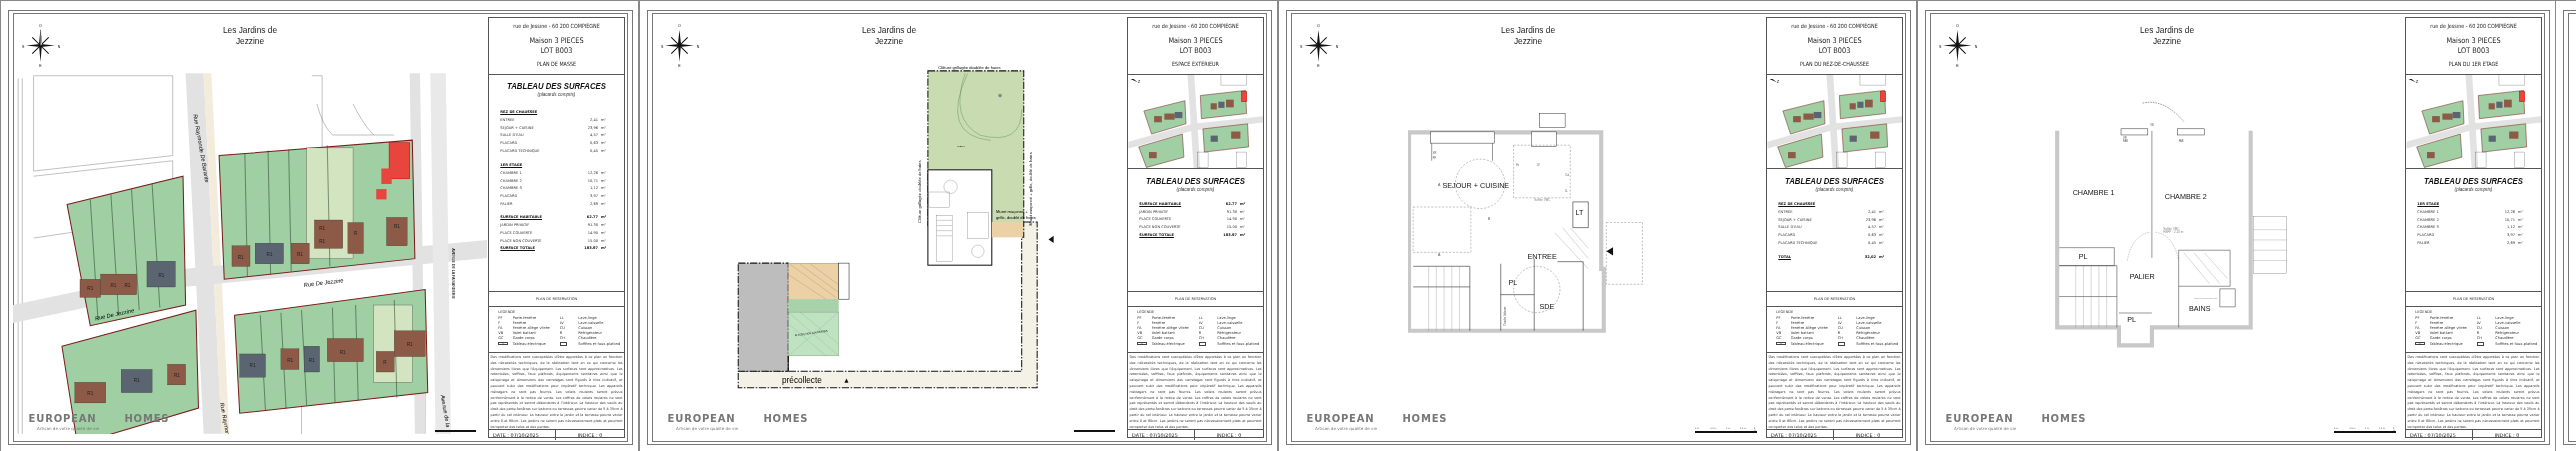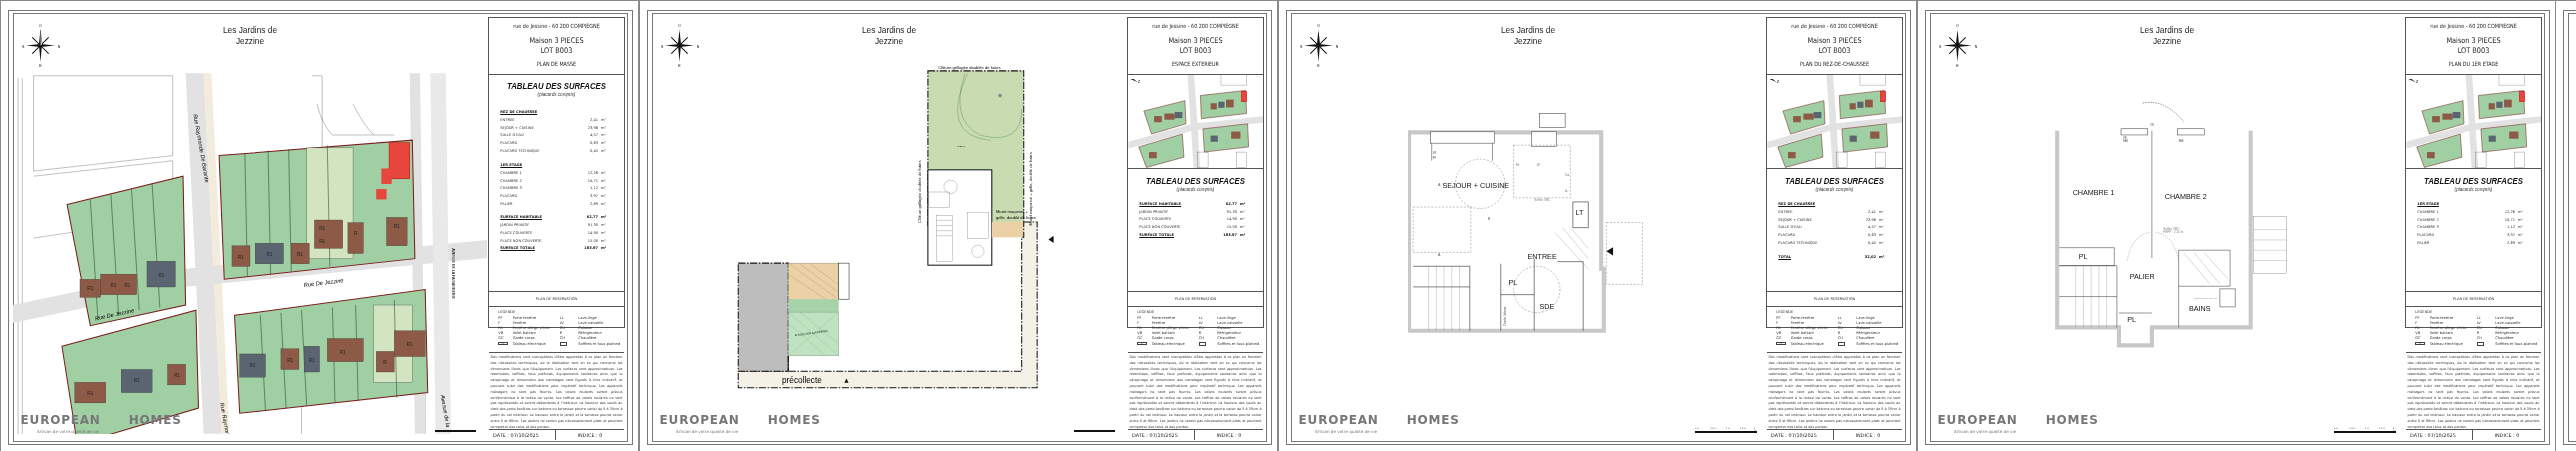--- a/index.html
+++ b/index.html
@@ -3,28 +3,28 @@
 <meta charset="utf-8">
 <style>
   * { box-sizing: border-box; margin: 0; padding: 0; }
   body { width: 3194px; height: 452px; background: #fff; font-family: "DejaVu Sans", sans-serif; color: #222; overflow: hidden; position: relative; }
   .page { position: absolute; top: 0; width: 639px; height: 452px; background: #fff; border: 0.5px solid #888; }
   .frame-outer { position: absolute; left: 7.2px; top: 8.8px; width: 625px; height: 435px; border: 0.5px solid #777; }
   .frame-inner { position: absolute; left: 12px; top: 12px; width: 615px; height: 429px; border: 0.5px solid #777; }
   .title { position: absolute; left: 200px; top: 23px; width: 98px; text-align: center; font-family: "Liberation Sans", sans-serif; font-size: 9.8px; color: #222; transform: scaleX(0.85); }
   .compass { position: absolute; left: 19.6px; top: 20.6px; width: 41px; height: 46px; }
   .logo { position: absolute; left: 19.6px; top: 412px; width: 103px; height: 23px; }
-  .logo .brand { font-family: "DejaVu Sans", sans-serif; font-weight: bold; font-size: 12px; color: #777; letter-spacing: 0.8px; display: flex; align-items: center; gap: 14px; }
+  .logo .brand { font-family: "DejaVu Sans", sans-serif; font-weight: bold; font-size: 10px; color: #777; letter-spacing: 0.8px; display: flex; align-items: center; gap: 14px; padding-left: 8px; }
   .logo .brand .house { display: inline-block; width: 15.5px; height: 10.3px; }
   .logo .tagline { font-size: 4.1px; color: #777; margin-left: 16.5px; margin-top: 2.1px; }
   .scale { position: absolute; left: 416px; top: 426px; width: 62px; height: 8.2px; font-size: 2.1px; color: #444; }
   .scale .bar { position: absolute; top: 4.1px; left: 0; width: 62px; height: 1.5px; background: repeating-linear-gradient(90deg, #111 0 7.7px, #fff 7.7px 15.5px); border: 0.5px solid #111; }
 
   
-  .panel { position: absolute; left: 487px; top: 16px; width: 137px; height: 311px; border: 0.5px solid #555; font-family: "DejaVu Sans", sans-serif; }
+  .panel { position: absolute; left: 487px; top: 16px; width: 137px; height: 421px; border: 0.5px solid #555; font-family: "DejaVu Sans", sans-serif; }
   .panel-header { position: absolute; left: 0; top: 0; width: 100%; height: 57px; border-bottom: 0.5px solid #555; text-align: center; }
   .address { font-size: 5.7px; margin-top: 5.2px; transform: scaleX(0.85); color: #222; }
   .house-type { font-size: 7.7px; margin-top: 7.2px; line-height: 9.8px; transform: scaleX(0.85); color: #222; }
   .plan-name { font-size: 5.7px; margin-top: 5.2px; transform: scaleX(0.85); color: #222; }
   .minimap { position: absolute; left: 0; top: 57px; width: 100%; height: 94px; border-bottom: 0.5px solid #555; overflow: hidden; background: #fff; }
   .tableau { position: absolute; left: 0; width: 100%; text-align: center; font-style: italic; }
   .tableau-title { font-family: "Liberation Sans", sans-serif; font-weight: bold; font-size: 8.8px; transform: scaleX(0.88); color: #111; }
   .tableau-sub { font-family: "Liberation Sans", sans-serif; font-size: 4.6px; color: #333; margin-top: 1px; }
   .surf-table { position: absolute; left: 11.3px; width: 106px; font-size: 3.6px; color: #333; }
   .surf-row { display: flex; justify-content: space-between; height: 7.7px; align-items: center; }

